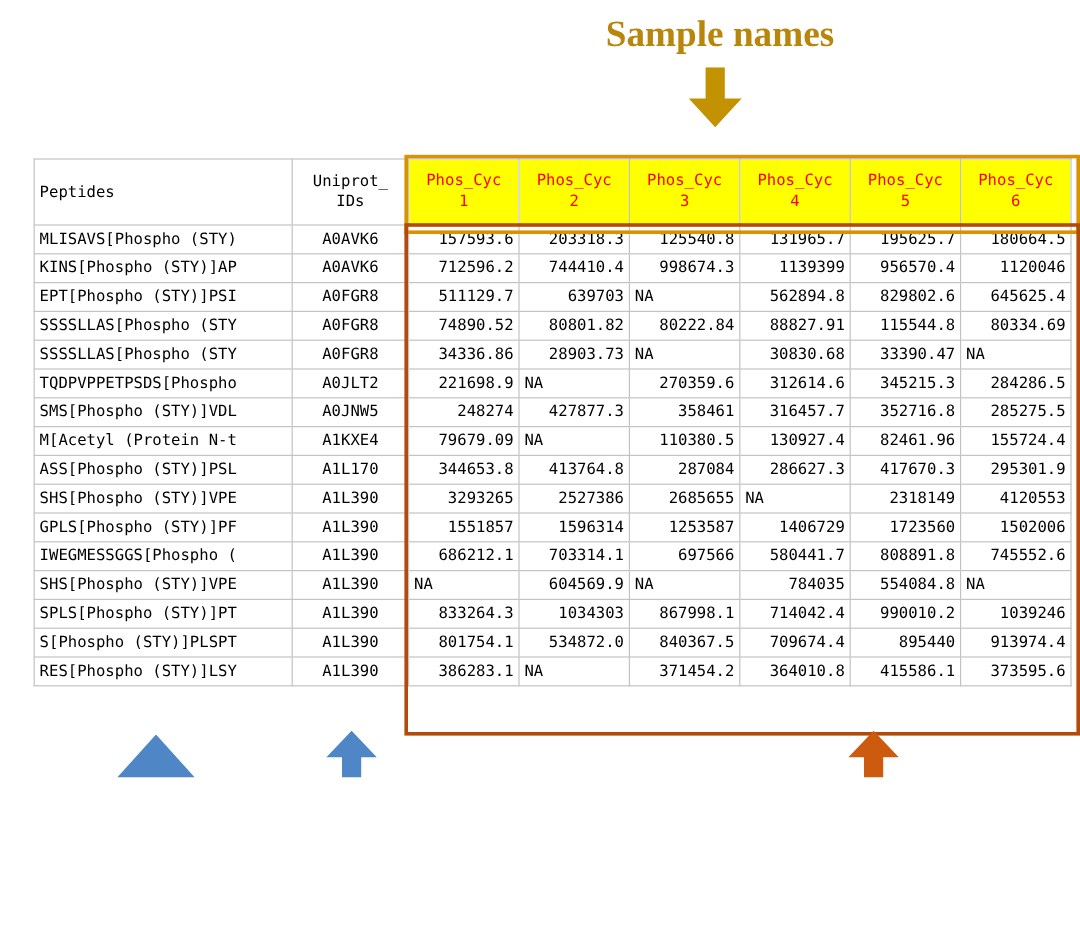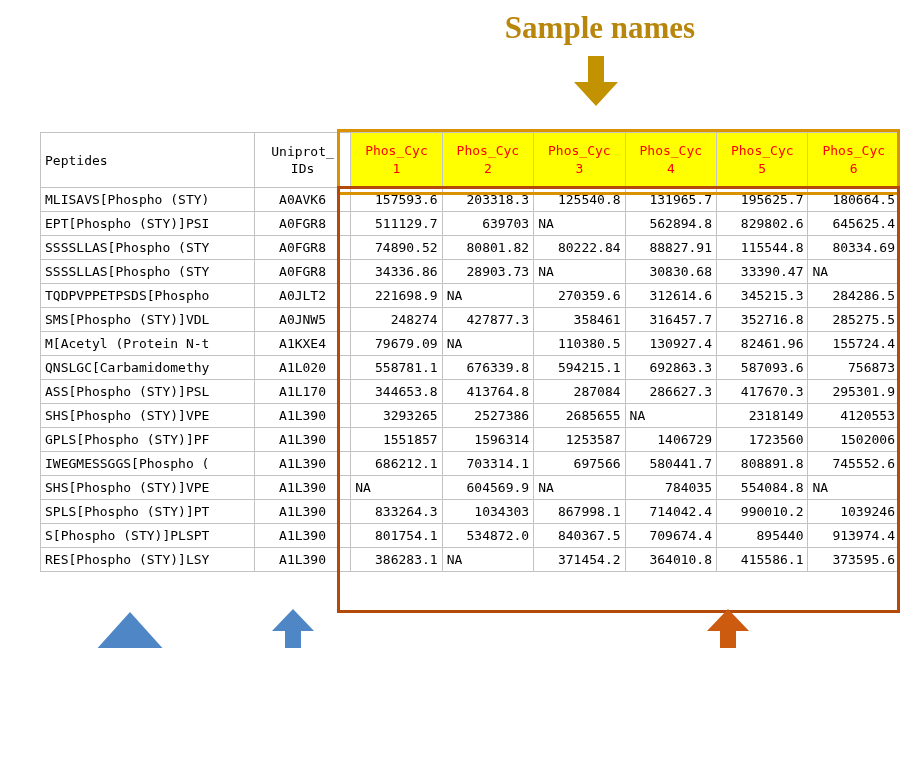--- a/index.html
+++ b/index.html
@@ -20,21 +20,21 @@
   .arrow{position:absolute;}
   .arrow-gold{left:572px;top:56px;}
   .arrow-gold polygon{fill:var(--gold_arrow);}
   .arrow-pep{left:94px;top:612px;}
   .arrow-prot{left:272px;top:609px;}
   .arrow-pep polygon,.arrow-prot polygon{fill:var(--blue_arrow);}
   .arrow-int{left:707px;top:609px;}
   .arrow-int polygon{fill:var(--orange_arrow);}
   
   .tbl-wrap{position:absolute;left:28px;top:132px;}
-  table{border-collapse:collapse;table-layout:fixed;font-size:13px;color:#000;margin-left:12px;}
+  table{border-collapse:collapse;table-layout:fixed;font-size:13px;color:#000;}
   th,td{
     border:1px solid #c3c3c3;height:23px;padding:0 4px;font-weight:normal;
     white-space:nowrap;overflow:hidden;line-height:21px;
   }
   thead th{height:54px;vertical-align:middle;}
   .pep-th{text-align:left;}
   .uni-th{text-align:center;line-height:17px;}
   .sample-th{
     background:var(--header_bg);color:var(--header_text);
     text-align:center;line-height:18px;vertical-align:middle;
@@ -109,20 +109,30 @@
             <td class="pep-cell">MLISAVS[Phospho (STY)</td>
             <td class="uni-cell">A0AVK6</td>
             <td class="val-cell">157593.6</td>
             <td class="val-cell">203318.3</td>
             <td class="val-cell">125540.8</td>
             <td class="val-cell">131965.7</td>
             <td class="val-cell">195625.7</td>
             <td class="val-cell">180664.5</td>
           </tr>
           <tr>
+            <td class="pep-cell">KINS[Phospho (STY)]AP</td>
+            <td class="uni-cell">A0AVK6</td>
+            <td class="val-cell">712596.2</td>
+            <td class="val-cell">744410.4</td>
+            <td class="val-cell">998674.3</td>
+            <td class="val-cell">1139399</td>
+            <td class="val-cell">956570.4</td>
+            <td class="val-cell">1120046</td>
+          </tr>
+          <tr>
             <td class="pep-cell">EPT[Phospho (STY)]PSI</td>
             <td class="uni-cell">A0FGR8</td>
             <td class="val-cell">511129.7</td>
             <td class="val-cell">639703</td>
             <td class="val-cell na">NA</td>
             <td class="val-cell">562894.8</td>
             <td class="val-cell">829802.6</td>
             <td class="val-cell">645625.4</td>
           </tr>
           <tr>
@@ -169,30 +179,20 @@
             <td class="pep-cell">M[Acetyl (Protein N-t</td>
             <td class="uni-cell">A1KXE4</td>
             <td class="val-cell">79679.09</td>
             <td class="val-cell na">NA</td>
             <td class="val-cell">110380.5</td>
             <td class="val-cell">130927.4</td>
             <td class="val-cell">82461.96</td>
             <td class="val-cell">155724.4</td>
           </tr>
           <tr>
-            <td class="pep-cell">QNSLGC[Carbamidomethy</td>
-            <td class="uni-cell">A1L020</td>
-            <td class="val-cell">558781.1</td>
-            <td class="val-cell">676339.8</td>
-            <td class="val-cell">594215.1</td>
-            <td class="val-cell">692863.3</td>
-            <td class="val-cell">587093.6</td>
-            <td class="val-cell">756873</td>
-          </tr>
-          <tr>
             <td class="pep-cell">ASS[Phospho (STY)]PSL</td>
             <td class="uni-cell">A1L170</td>
             <td class="val-cell">344653.8</td>
             <td class="val-cell">413764.8</td>
             <td class="val-cell">287084</td>
             <td class="val-cell">286627.3</td>
             <td class="val-cell">417670.3</td>
             <td class="val-cell">295301.9</td>
           </tr>
           <tr>

